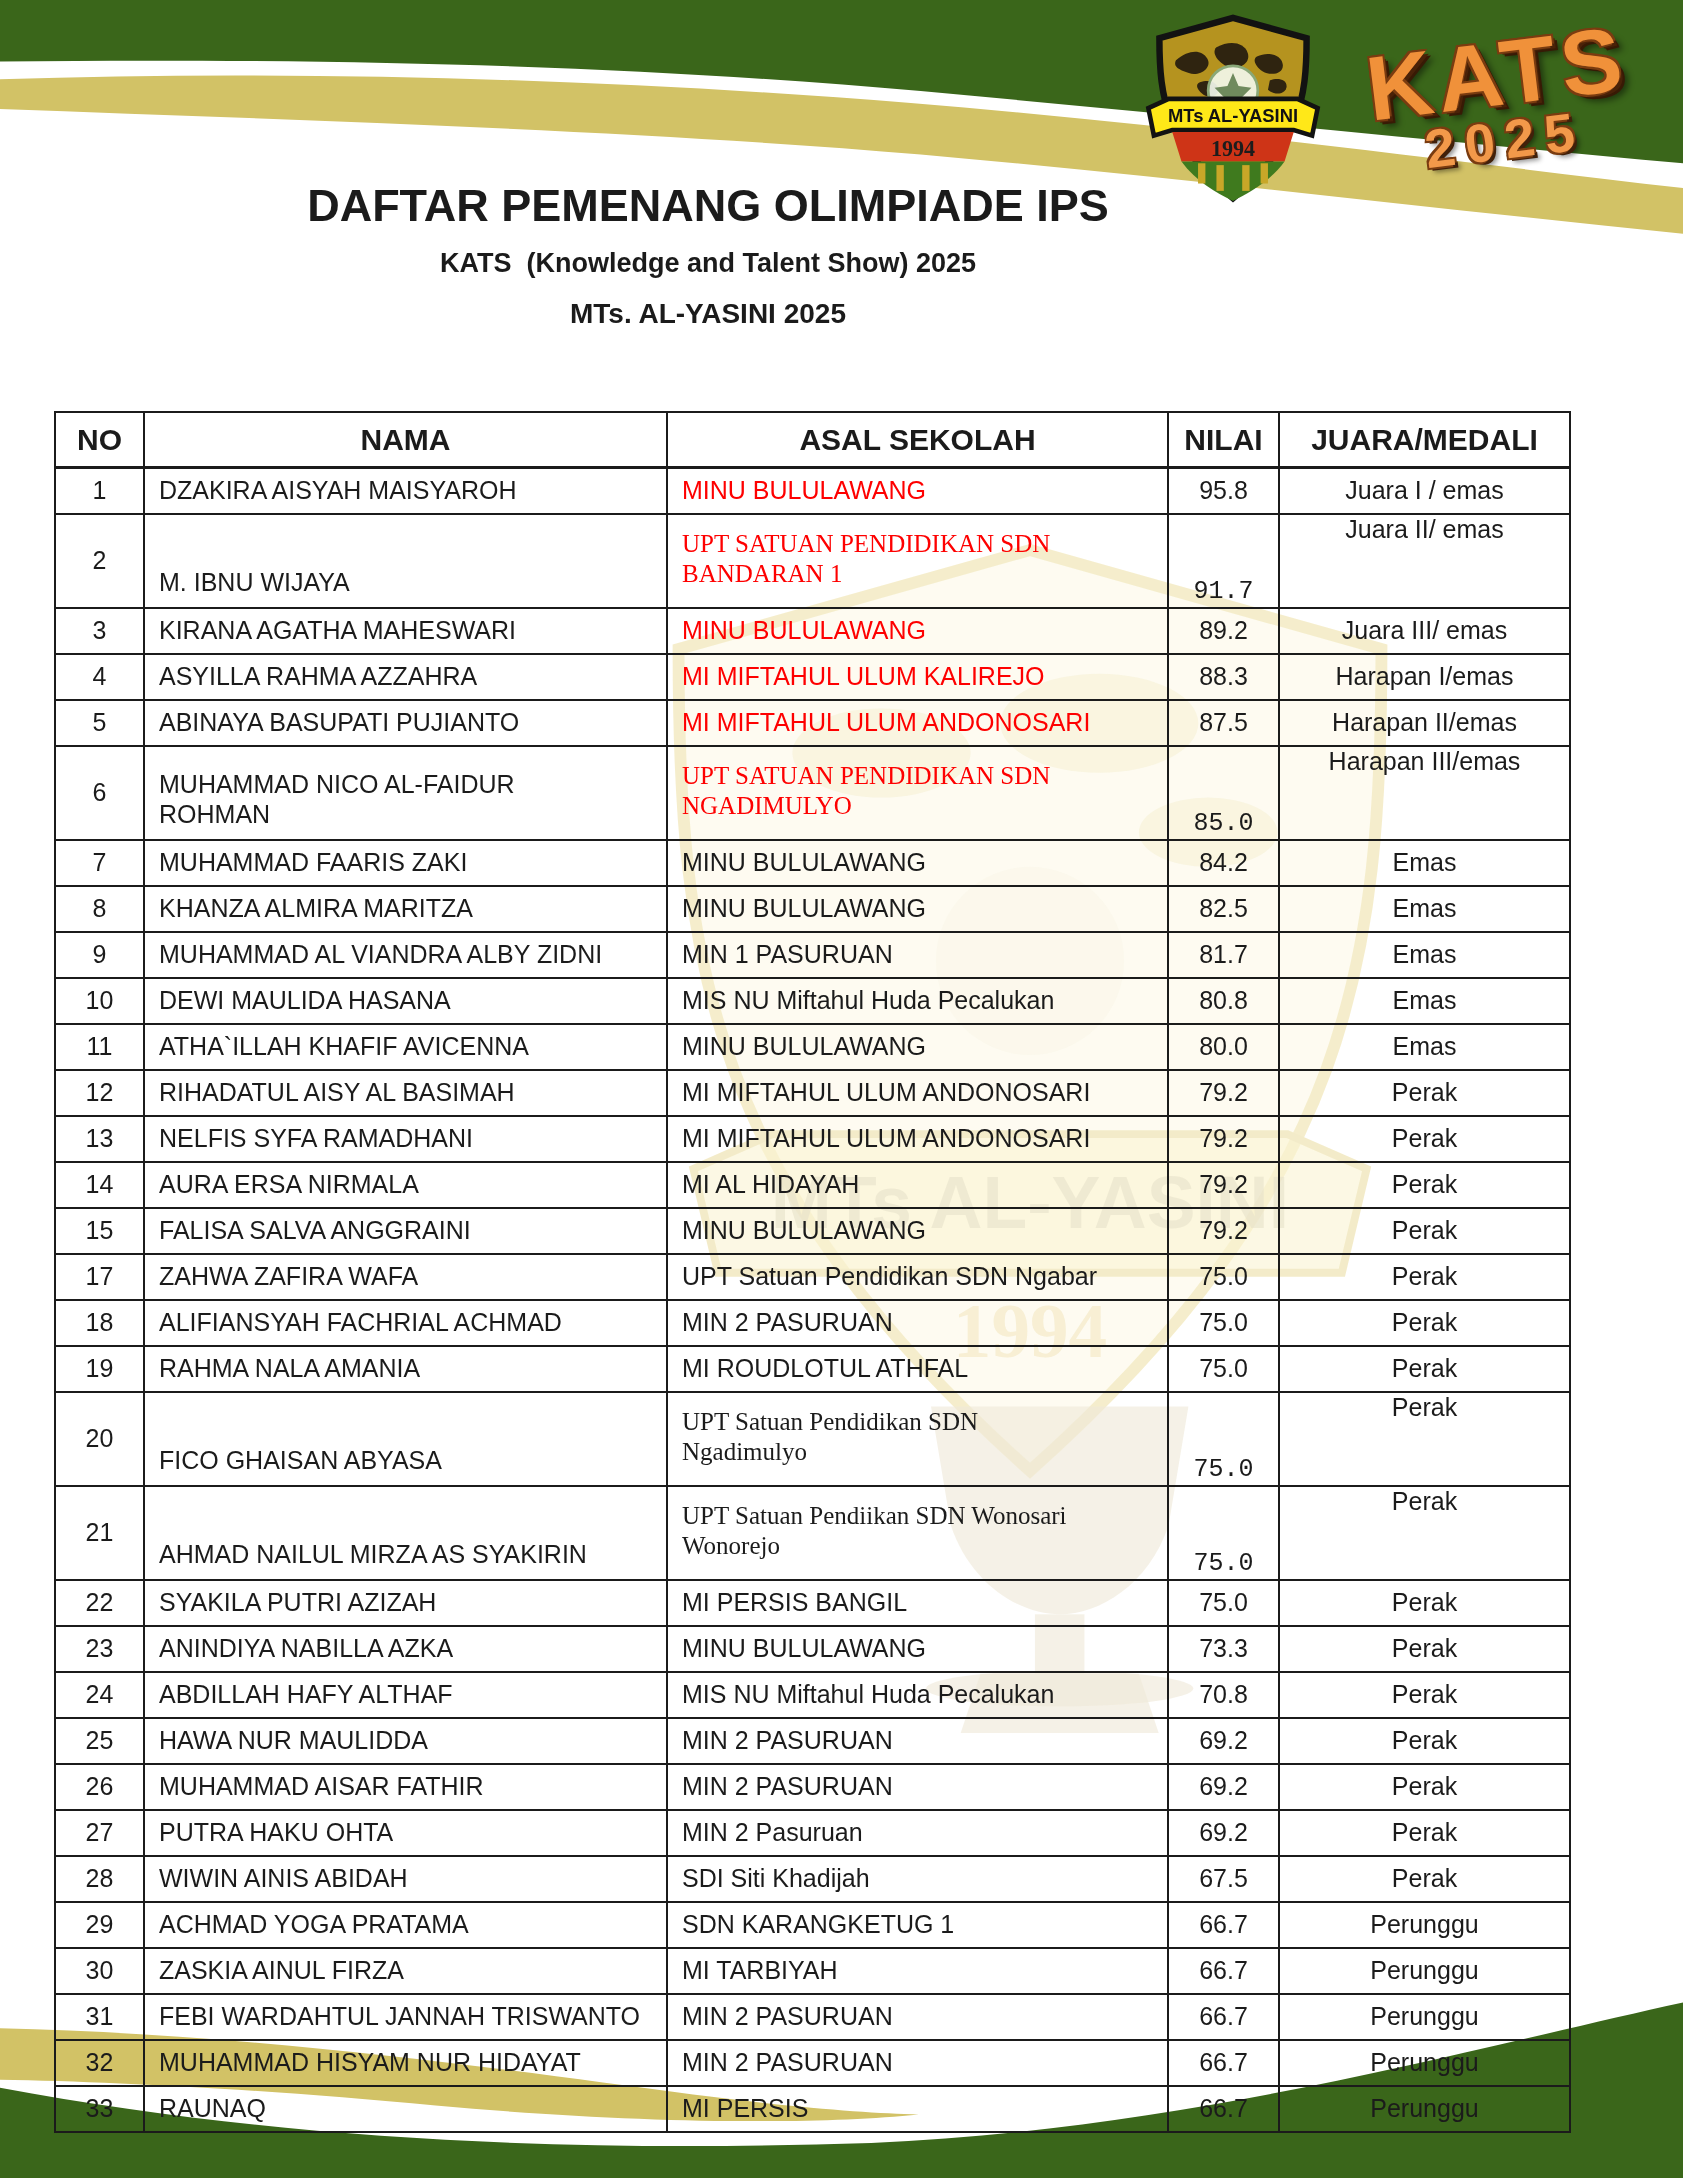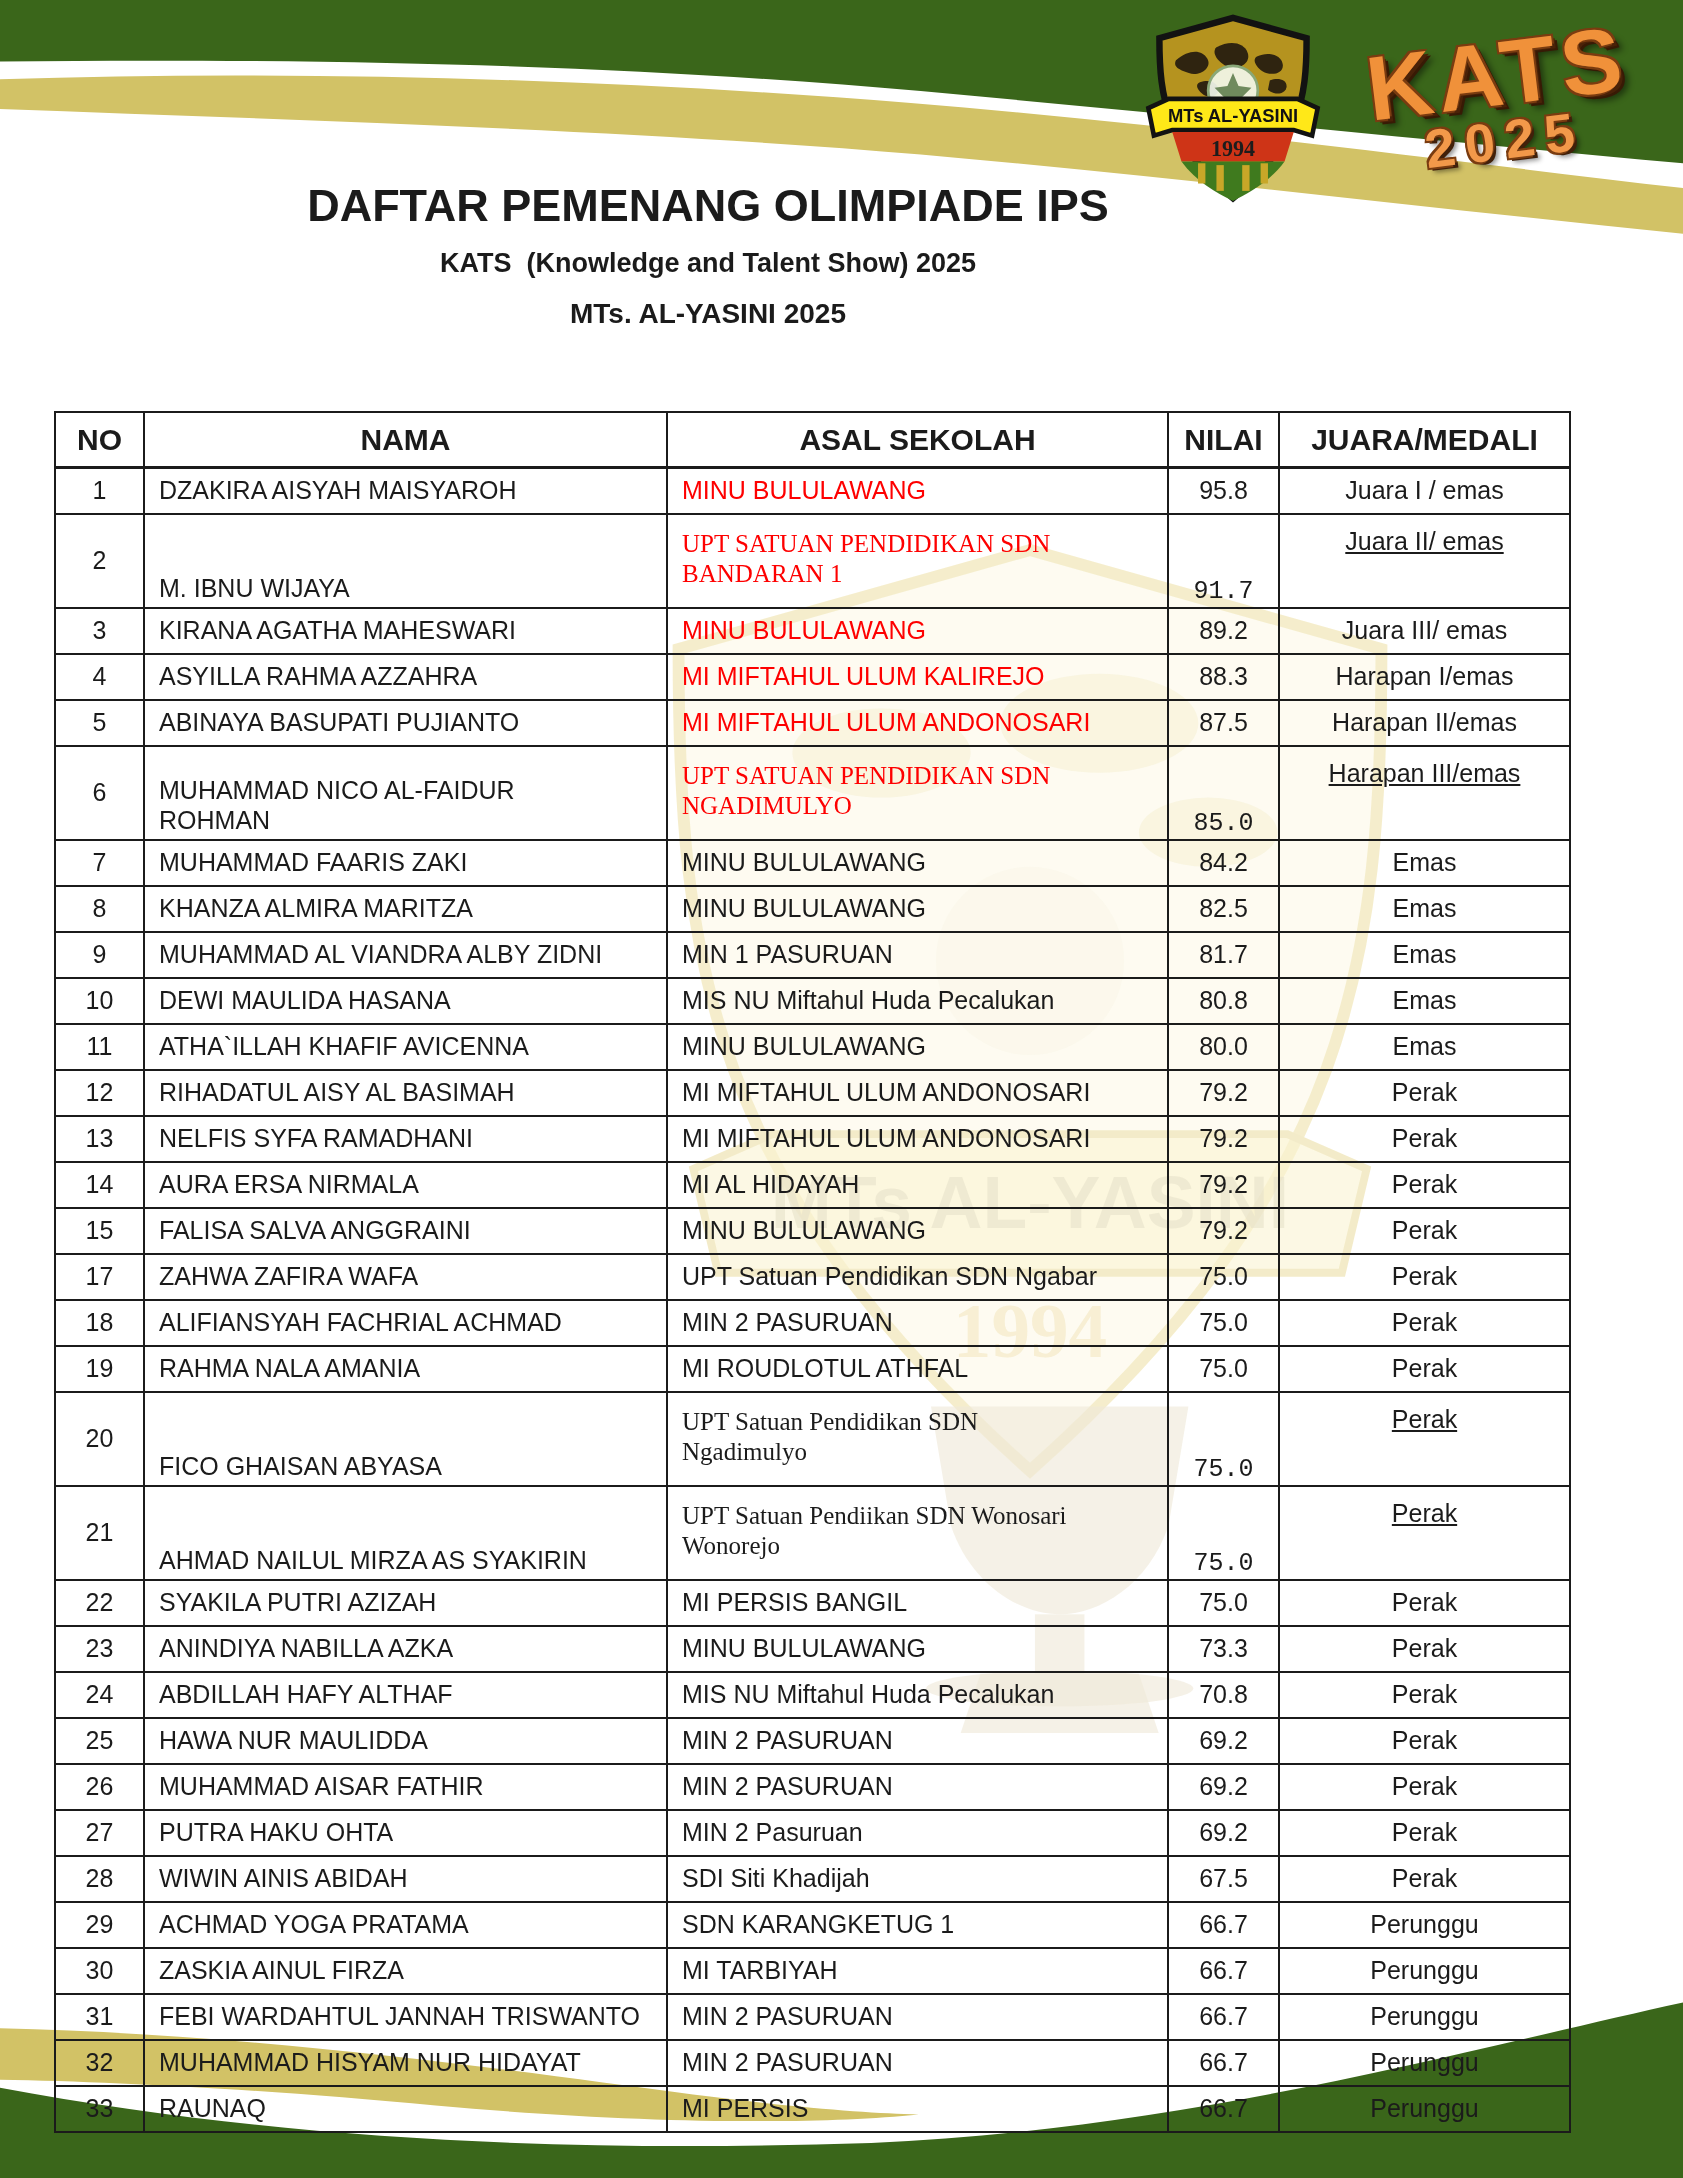--- a/index.html
+++ b/index.html
@@ -43,24 +43,24 @@
     border:2px solid #1b1b1b;
     font-size:25px;line-height:1.18;
     vertical-align:middle;overflow:hidden;
   }
   .winners th{height:51px;font-size:30px;font-weight:bold;text-align:center;border-bottom-width:3px;border-radius:9px;}
   .winners td{height:42px;}
   tr.tall td{height:77px;}
   td.no,td.nilai,td.juara{text-align:center;}
   td.nama,td.sekolah{text-align:left;padding-left:14px;white-space:pre-line;}
   tr.red td.sekolah{color:#fe0000;}
-  tr.tall td.nama{vertical-align:bottom;padding-bottom:4px;}
+  tr.tall td.nama{vertical-align:bottom;padding-bottom:10px;}
   tr.tall td.sekolah{vertical-align:top;padding-top:14px;font-family:Liberation Serif, serif;}
   tr.tall td.nilai{vertical-align:bottom;font-family:Liberation Mono, monospace;}
-  tr.tall td.juara{vertical-align:top;padding-top:12px;text-decoration:underline;}
+  tr.tall td.juara{vertical-align:top;padding-top:0;}
   
   .ftr-svg{position:absolute;left:0;top:1931px;z-index:0;}
 </style>
 </head>
 <body>
 
 <svg class="hdr-svg" width="1683" height="297" viewBox="0 0 1700 300">
   <path d="M0,0 H1700 V165 C1430,140 1180,115 930,92 C680,70 400,58 0,62 Z" fill="#3a661a"></path>
   <path d="M0,80 C300,70 620,80 920,104 C1180,125 1460,162 1700,190 L1700,236
            C1440,210 1180,178 930,156 C660,133 330,122 0,110 Z" fill="#d2c266"></path>

